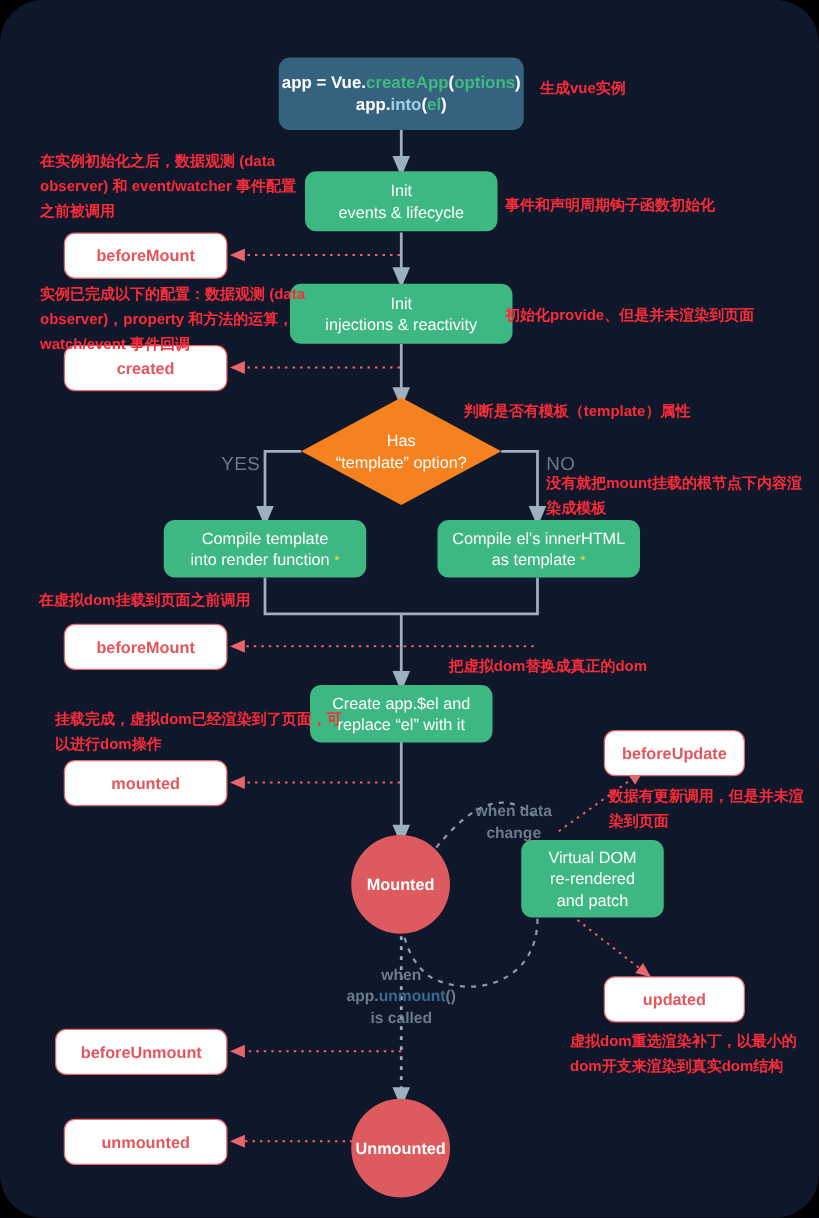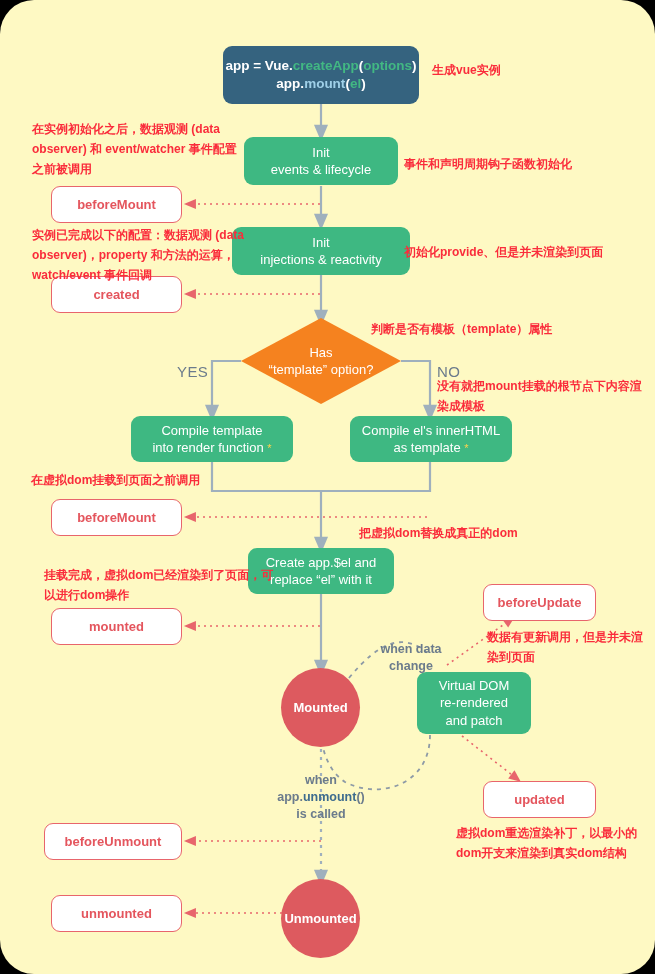--- a/index.html
+++ b/index.html
@@ -11,21 +11,21 @@
     width: 655px;
     height: 974px;
     font-family: "Liberation Sans", sans-serif;
     overflow: hidden;
   }
   #card {
     position: absolute;
     left: 0; top: 0;
     width: 655px;
     height: 974px;
-    background: #fef9c3;
+    background: #0f172a;
     border-radius: 34px;
     overflow: hidden;
   }
   #stage {
     position: absolute;
     left: 0; top: 0;
     width: 655px;
     height: 974px;
   }
   svg.wires {
@@ -152,21 +152,21 @@
       <line x1="321" y1="841" x2="190" y2="841" stroke="#e8656c" stroke-width="1.6" stroke-dasharray="2 4" marker-end="url(#arrow-red)"></line>
       <line x1="288" y1="913" x2="190" y2="913" stroke="#e8656c" stroke-width="1.6" stroke-dasharray="2 4" marker-end="url(#arrow-red)"></line>
 
       <path d="M447,665 L510,620" fill="none" stroke="#e8656c" stroke-width="1.6" stroke-dasharray="2 4" marker-end="url(#arrow-red)"></path>
       <path d="M462,736 L516,778" fill="none" stroke="#e8656c" stroke-width="1.6" stroke-dasharray="2 4" marker-end="url(#arrow-red)"></path>
     </svg>
 
     <div class="node node-blue" style="left:223px; top:46px; width:196px; height:58px;">
       <div>
         <div><span>app = Vue.</span><span class="kw-green">createApp</span><span>(</span><span class="kw-green">options</span><span>)</span></div>
-        <div><span>app.</span><span class="kw-light">mount</span><span>(</span><span class="kw-green">el</span><span>)</span></div>
+        <div><span>app.</span><span class="kw-light">into</span><span>(</span><span class="kw-green">el</span><span>)</span></div>
       </div>
     </div>
 
     <div class="node node-green" style="left:244px; top:137px; width:154px; height:48px;">
       <div>
         <div>Init</div>
         <div>events &amp; lifecycle</div>
       </div>
     </div>
 

